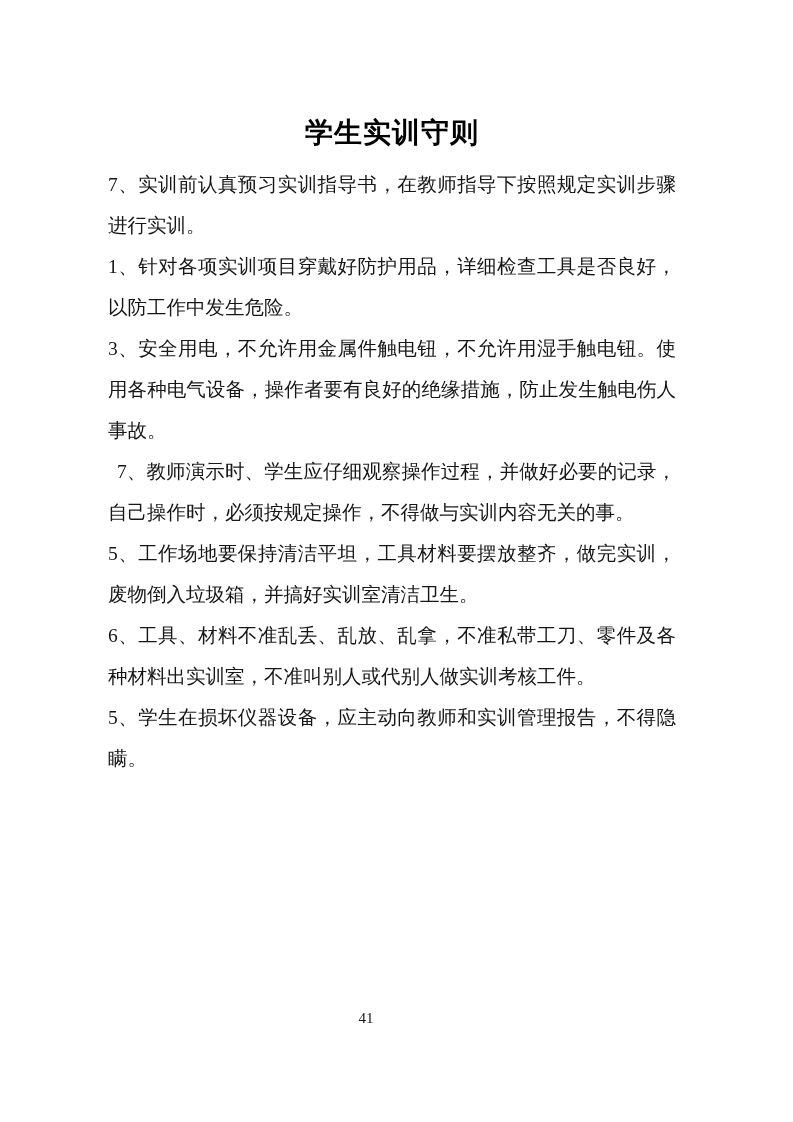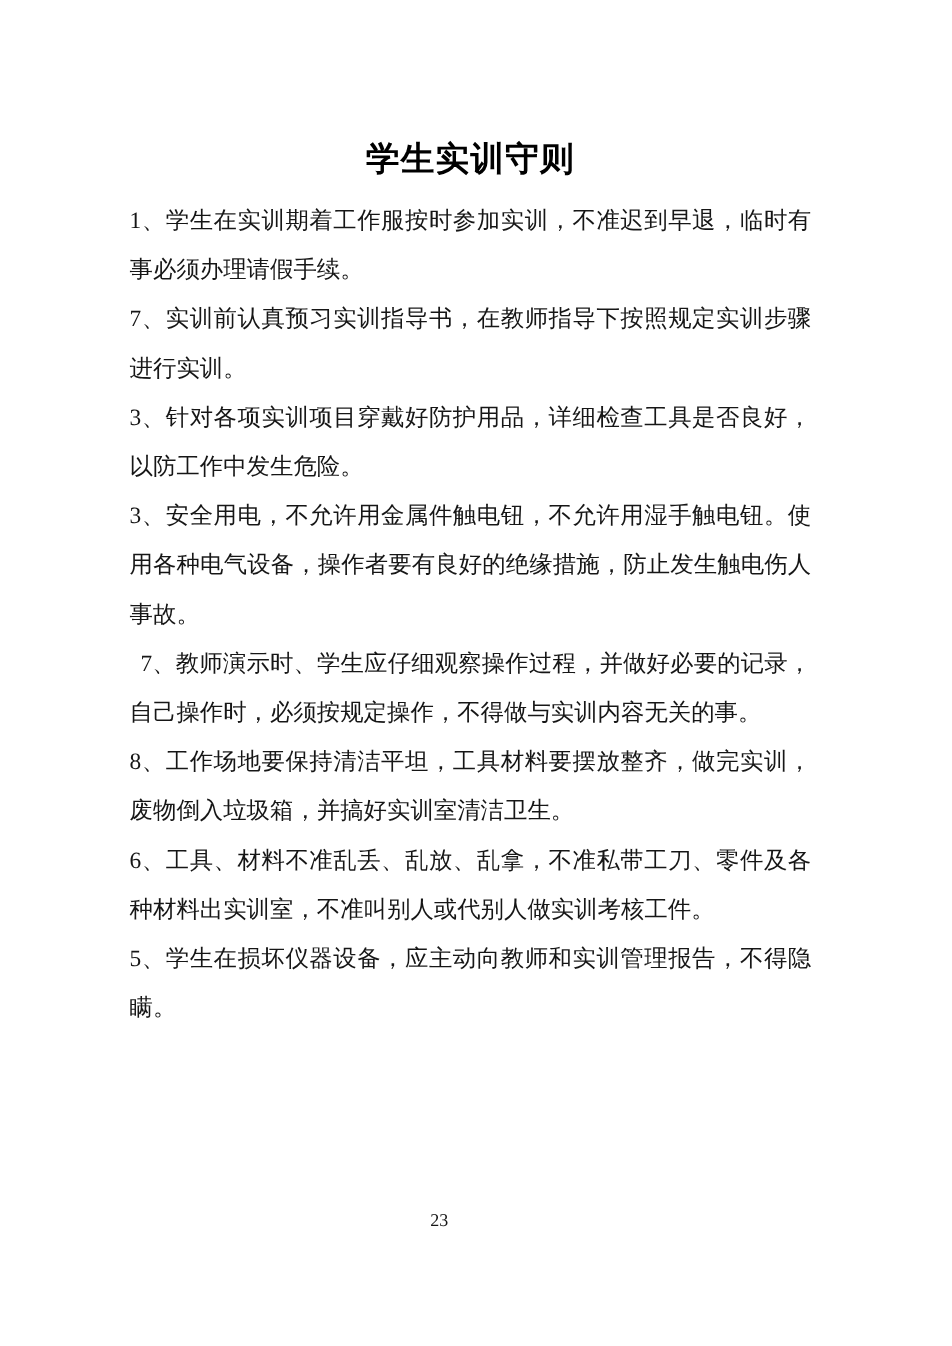--- a/index.html
+++ b/index.html
@@ -54,24 +54,23 @@
     color: #161616;
   }
 </style>
 </head>
 <body>
 
 <div class="page">
   <div class="content">
     <h1 class="doc-title">学生实训守则</h1>
     <div class="rules">
-      <p>1、学生在实训期着工作服按时参加实训，不准迟到早退，临时有事必须办理请假手续。</p>
       <p>7、实训前认真预习实训指导书，在教师指导下按照规定实训步骤进行实训。</p>
-      <p>3、针对各项实训项目穿戴好防护用品，详细检查工具是否良好，以防工作中发生危险。</p>
+      <p>1、针对各项实训项目穿戴好防护用品，详细检查工具是否良好，以防工作中发生危险。</p>
       <p>3、安全用电，不允许用金属件触电钮，不允许用湿手触电钮。使用各种电气设备，操作者要有良好的绝缘措施，防止发生触电伤人事故。</p>
       <p class="p-indent">7、教师演示时、学生应仔细观察操作过程，并做好必要的记录，自己操作时，必须按规定操作，不得做与实训内容无关的事。</p>
-      <p>8、工作场地要保持清洁平坦，工具材料要摆放整齐，做完实训，废物倒入垃圾箱，并搞好实训室清洁卫生。</p>
+      <p>5、工作场地要保持清洁平坦，工具材料要摆放整齐，做完实训，废物倒入垃圾箱，并搞好实训室清洁卫生。</p>
       <p>6、工具、材料不准乱丢、乱放、乱拿，不准私带工刀、零件及各种材料出实训室，不准叫别人或代别人做实训考核工件。</p>
       <p>5、学生在损坏仪器设备，应主动向教师和实训管理报告，不得隐瞒。</p>
     </div>
   </div>
-  <div class="page-number">23</div>
+  <div class="page-number">41</div>
 </div>
 
 </body></html>

